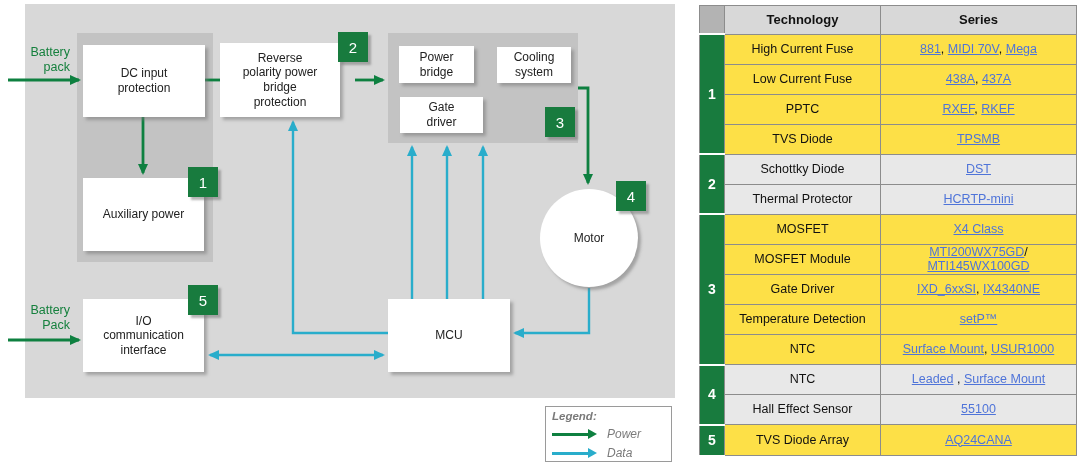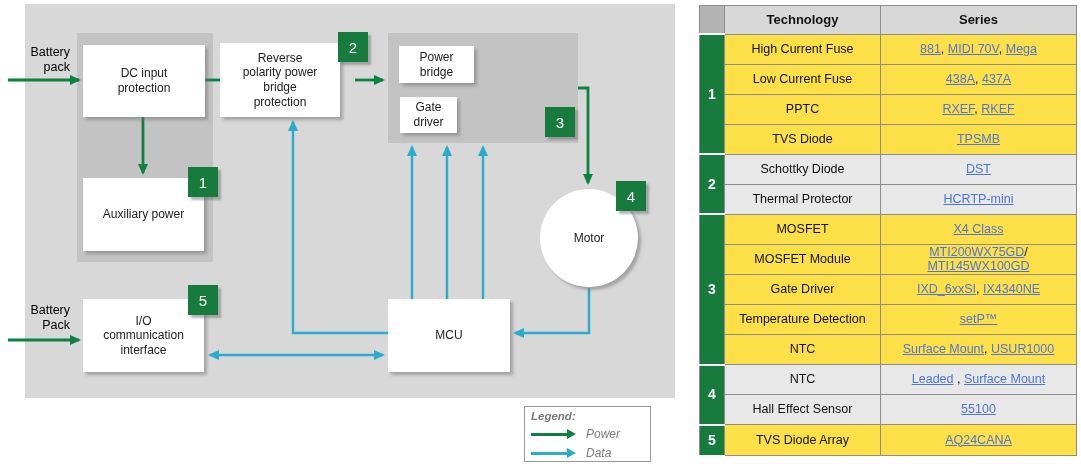--- a/index.html
+++ b/index.html
@@ -21,55 +21,55 @@
     background:#ffffff; color:#222; font-size:12px; line-height:1.22;
     display:flex; align-items:center; justify-content:center; text-align:center;
     white-space:pre-line; box-shadow:3px 3px 3px rgba(120,120,120,0.55);
     z-index:3;
   }
   .n-dc      { left:83px;  top:45px;  width:122px; height:72px; }
   .n-rev     { left:220px; top:43px;  width:120px; height:74px; }
   .n-aux     { left:83px;  top:178px; width:121px; height:73px; }
   .n-pb      { left:399px; top:46px;  width:75px;  height:37px; }
   .n-cool    { left:497px; top:47px;  width:74px;  height:36px; }
-  .n-gate    { left:400px; top:97px;  width:57px;  height:36px; }
+  .n-gate    { left:400px; top:97px;  width:83px;  height:36px; }
   .n-mcu     { left:388px; top:299px; width:122px; height:73px; }
   .n-io      { left:83px;  top:299px; width:121px; height:73px; }
   .n-motor   { left:540px; top:189px; width:98px;  height:98px; border-radius:50%; }
 
   
   .badge {
     width:30px; height:30px; background:var(--c-green); color:#fff;
     font-size:15px; display:flex; align-items:center; justify-content:center;
     box-shadow:3px 3px 2px rgba(110,110,110,0.5); z-index:5;
   }
   .b1 { left:188px; top:167px; }
   .b2 { left:338px; top:32px;  }
   .b3 { left:545px; top:107px; }
   .b4 { left:616px; top:181px; }
   .b5 { left:188px; top:285px; }
 
   
   .bat-label {
-    width:56px; text-align:right; font-size:12.5px; line-height:1.18; color:#000000;
+    width:56px; text-align:right; font-size:12.5px; line-height:1.18; color:#15803d;
     white-space:pre-line; z-index:4;
   }
   .bat-top    { left:14px; top:45px; }
   .bat-bottom { left:14px; top:303px; }
 
   
   svg.wires { left:0; top:0; width:700px; height:469px; z-index:2; pointer-events:none; }
   .power-line { stroke:var(--c-power); stroke-width:2.8; fill:none; }
   .data-line  { stroke:var(--c-data);  stroke-width:2.4; fill:none; }
   .mk-power { fill:var(--c-power); }
   .mk-data  { fill:var(--c-data); }
 
   
   .legend {
-    left:524px; top:406px; width:127px; height:56px; background:#fff;
+    left:545px; top:406px; width:127px; height:56px; background:#fff;
     border:1px solid #9a9a9a; z-index:4; box-sizing:border-box; padding:3px 6px 2px 6px;
   }
   .legend-title { font-style:italic; font-weight:bold; color:#7a7a7a; font-size:11.5px; }
   .legend-row { display:flex; align-items:center; margin-top:5px; }
   .la-line { width:36px; height:3px; }
   .la-head { width:0; height:0; border-top:5px solid transparent; border-bottom:5px solid transparent; }
   .la-power .la-line { background:var(--c-power); }
   .la-power .la-head { border-left:9px solid var(--c-power); }
   .la-data .la-line { background:var(--c-data); }
   .la-data .la-head { border-left:9px solid var(--c-data); }
@@ -133,20 +133,22 @@
 
   <div class="abs node n-dc">DC input
 protection</div>
   <div class="abs node n-rev">Reverse
 polarity power
 bridge
 protection</div>
   <div class="abs node n-aux">Auxiliary power</div>
   <div class="abs node n-pb">Power
 bridge</div>
+  <div class="abs node n-cool">Cooling
+system</div>
   <div class="abs node n-gate">Gate
 driver</div>
   <div class="abs node n-mcu">MCU</div>
   <div class="abs node n-io">I/O
 communication
 interface</div>
   <div class="abs node n-motor">Motor</div>
 
   <div class="abs badge b1">1</div>
   <div class="abs badge b2">2</div>

